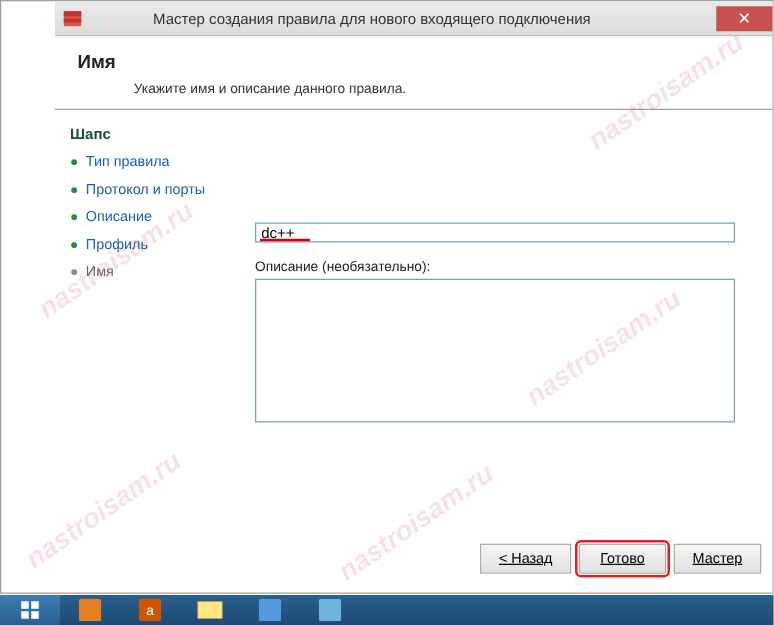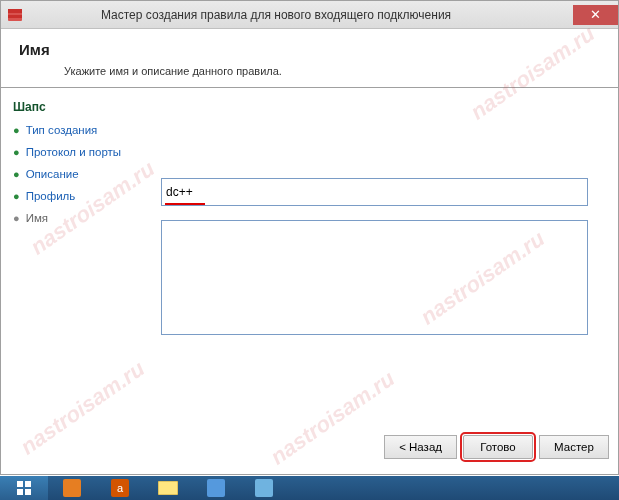--- a/index.html
+++ b/index.html
@@ -1,41 +1,41 @@
 <!DOCTYPE html>
 <html><head>
   <meta charset="utf-8">
   <style>
     * { box-sizing: border-box; margin: 0; padding: 0; }
     body { font-family: 'Segoe UI', Tahoma, sans-serif; font-size: 12px; background: #fff; width: 619px; height: 500px; overflow: hidden; position: relative; }
-    .window { width: 619px; height: 475px; border: 1px solid #a0a0a0; background: #fff; display: flex; flex-direction: column; }
+    .window { width: 619px; height: 475px; border: 1px solid #a0a0a0; background: #fff; display: flex; flex-direction: column; padding-left: 43px; }
     .titlebar { height: 28px; background: linear-gradient(to bottom, #eaeaea, #dcdcdc); display: flex; align-items: center; border-bottom: 1px solid #c0c0c0; }
     .titlebar-icon { width: 16px; height: 16px; margin: 0 6px; }
     .titlebar-icon svg { width: 16px; height: 16px; display: block; }
     .titlebar-text { flex: 1; text-align: center; font-size: 12px; color: #333; margin-left: -50px; }
     .titlebar-controls { display: flex; }
     .win-btn { width: 45px; height: 20px; border: none; background: transparent; font-size: 13px; color: #333; display: flex; align-items: center; justify-content: center; cursor: pointer; }
     .win-btn.close { background: #c75050; color: #fff; width: 45px; height: 20px; }
     .header-panel { padding: 12px 18px 10px 18px; border-bottom: 1px solid #a0a0a0; }
     .header-title { font-size: 15px; font-weight: bold; color: #222; margin-bottom: 7px; }
     .header-subtitle { font-size: 11px; color: #333; margin-left: 45px; }
     .body { flex: 1; display: flex; }
     .sidebar { width: 155px; padding: 12px 8px 0 12px; border-right: none; }
     .sidebar-heading { font-size: 12px; font-weight: bold; color: #14532d; margin-bottom: 10px; }
     .sidebar-item { display: flex; align-items: center; font-size: 11.5px; color: #1a5fb4; margin-bottom: 10px; cursor: pointer; }
     .sidebar-item .bullet { color: #2b8a3e; margin-right: 6px; font-size: 11px; }
     .sidebar-item.current { color: #666; }
     .sidebar-item.current .bullet { color: #888; }
     .content { flex: 1; padding: 90px 30px 0 5px; }
     .field-label { font-size: 11px; color: #222; margin-bottom: 3px; }
-    .text-input { width: 100%; height: 28px; border: 1px solid #7a9cc6; padding: 1px 4px; font-size: 12px; font-family: inherit; }
+    .text-input { width: 100%; height: 16px; border: 1px solid #7a9cc6; padding: 1px 4px; font-size: 12px; font-family: inherit; }
     .name-wrap { position: relative; margin-bottom: 14px; }
     .name-wrap::after { content: ''; position: absolute; left: 4px; bottom: 1px; width: 40px; height: 2px; background: #d00; }
     .textarea-desc { width: 100%; height: 115px; border: 1px solid #7a9cc6; padding: 2px 4px; font-size: 12px; font-family: inherit; resize: none; }
-    .footer { position: absolute; bottom: 31px; right: 10px; display: flex; gap: 6px; padding: 10px 0; }
+    .footer { position: absolute; bottom: 31px; right: 10px; display: flex; gap: 6px; padding: 10px 0; text-decoration: underline; }
     .btn { min-width: 70px; height: 24px; padding: 0 14px; border: 1px solid #adadad; background: linear-gradient(to bottom, #f5f5f5, #e1e1e1); font-size: 11.5px; cursor: pointer; font-family: inherit; }
     .btn.highlighted { outline: 2px solid #d22; outline-offset: 1px; border-radius: 2px; }
     .taskbar { position: absolute; left: 0; bottom: 0; width: 619px; height: 24px; background: linear-gradient(to bottom, #2a5f8f, #1f4a75); display: flex; align-items: center; }
     .taskbar-item { width: 48px; height: 24px; display: flex; align-items: center; justify-content: center; }
     .taskbar-item.start { background: linear-gradient(to bottom, #3a7fb5, #2a5f8f); }
     .watermark { position: absolute; color: rgba(200,60,70,0.15); font-size: 22px; font-weight: bold; pointer-events: none; transform: rotate(-35deg); font-style: italic; }
   </style>
 </head>
 <body>
 
@@ -57,21 +57,21 @@
   <div class="header-panel">
     <div class="header-title">Имя</div>
     <div class="header-subtitle">Укажите имя и описание данного правила.</div>
   </div>
 
   <div class="body">
     <div class="sidebar">
       <div class="sidebar-heading">Шапс</div>
       <div class="sidebar-item">
           <span class="bullet">●</span>
-          <span>Тип создания</span>
+          <span>Тип правила</span>
         </div>
       <div class="sidebar-item">
           <span class="bullet">●</span>
           <span>Протокол и порты</span>
         </div>
       <div class="sidebar-item">
           <span class="bullet">●</span>
           <span>Описание</span>
         </div>
       <div class="sidebar-item">
@@ -81,20 +81,21 @@
       <div class="sidebar-item current">
           <span class="bullet">●</span>
           <span>Имя</span>
         </div>
     </div>
 
     <div class="content">
       <div class="name-wrap">
         <input class="text-input" type="text" value="dc++" style="">
       </div>
+      <div class="field-label">Описание (необязательно):</div>
       <textarea class="textarea-desc" style=""></textarea>
     </div>
   </div>
 
   <div class="footer">
     <button class="btn">&lt; Назад</button>
     <button class="btn highlighted">Готово</button>
     <button class="btn">Мастер</button>
   </div>
 </div>

